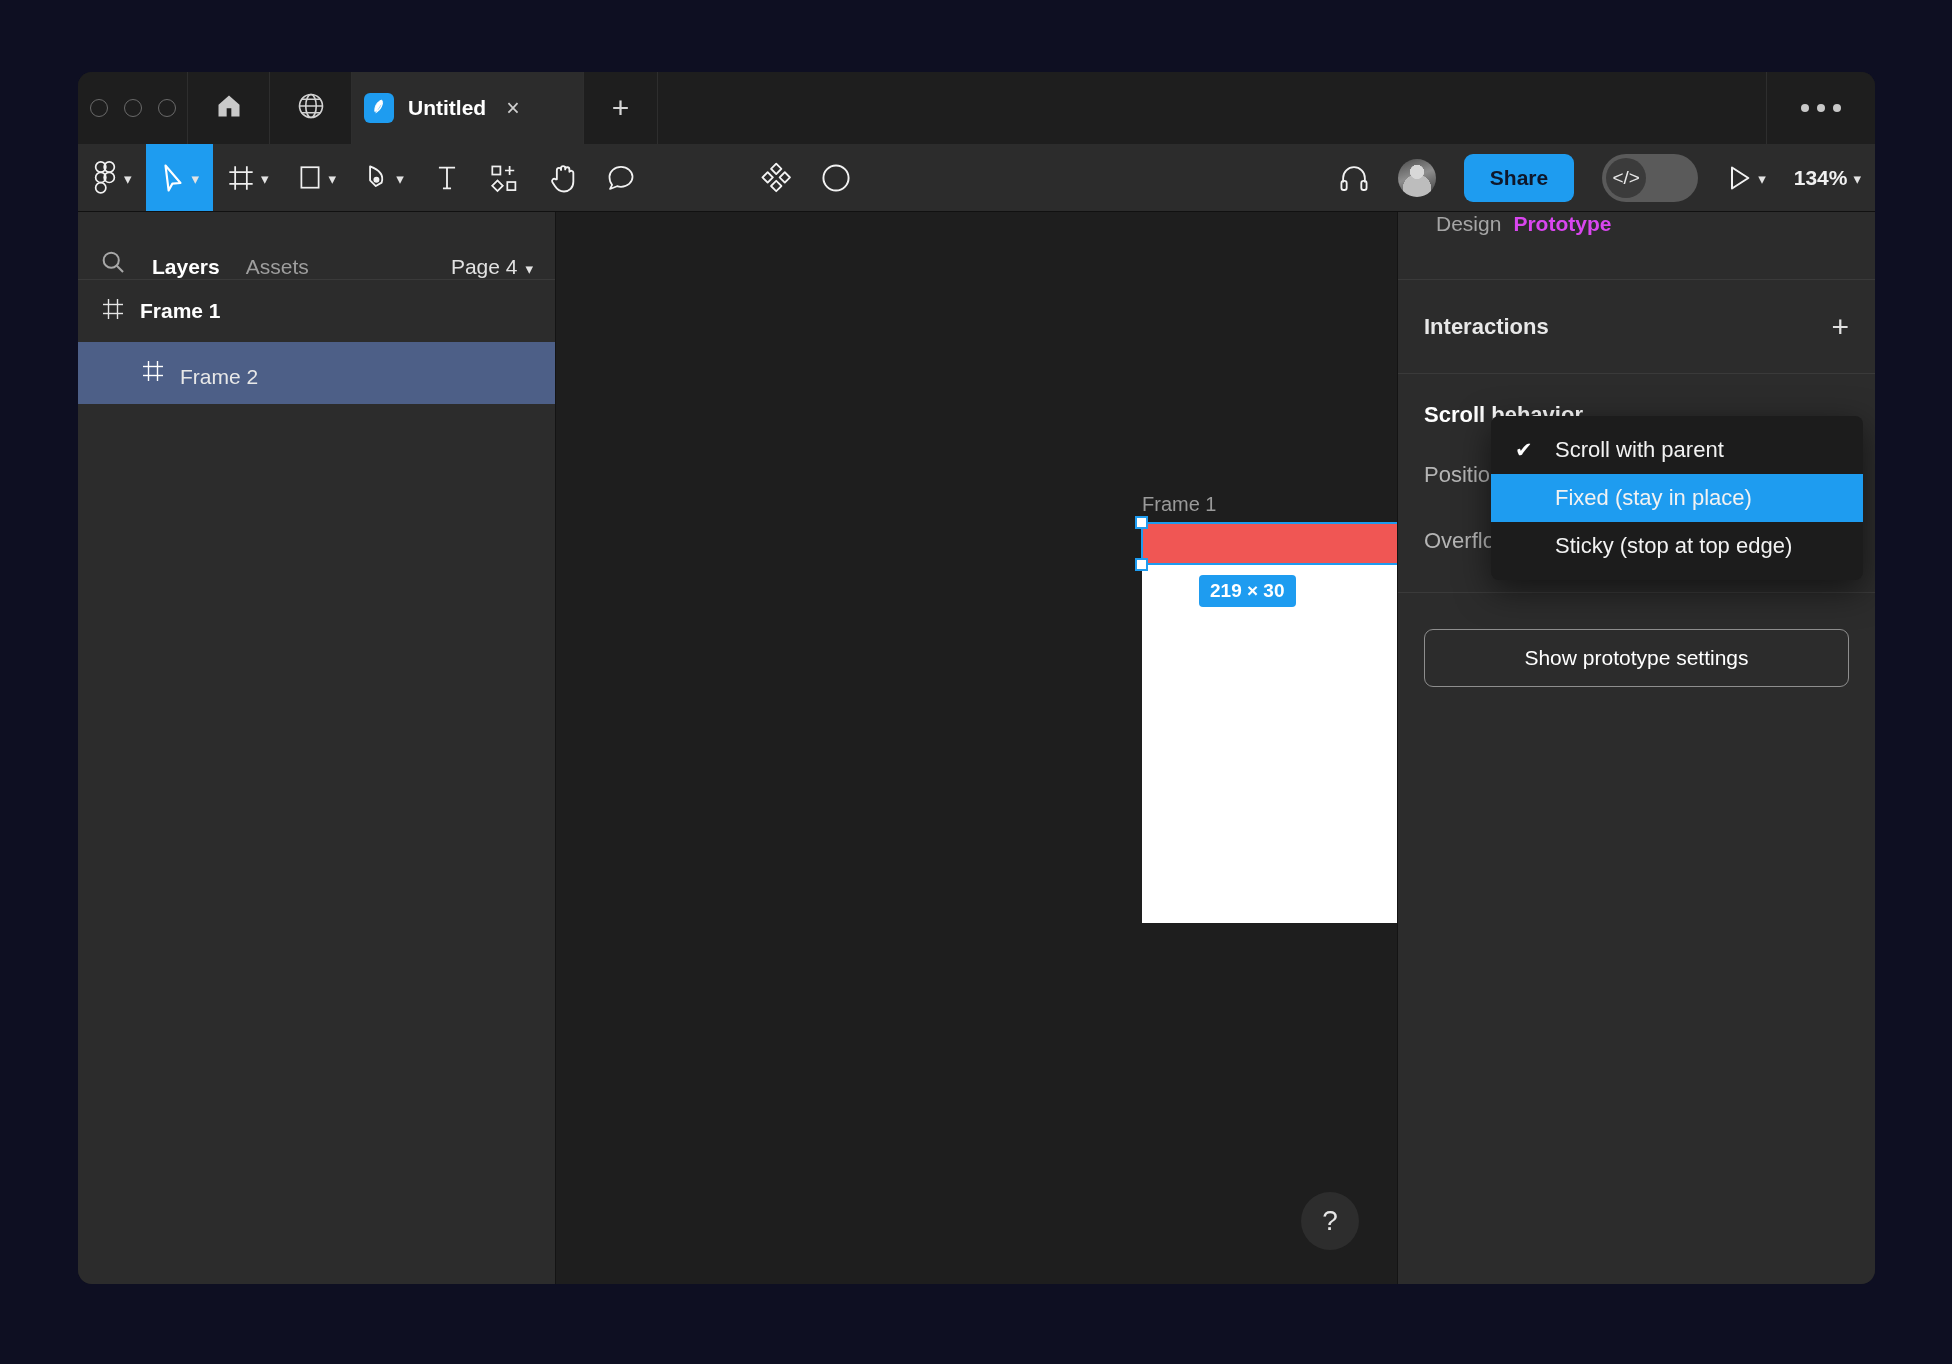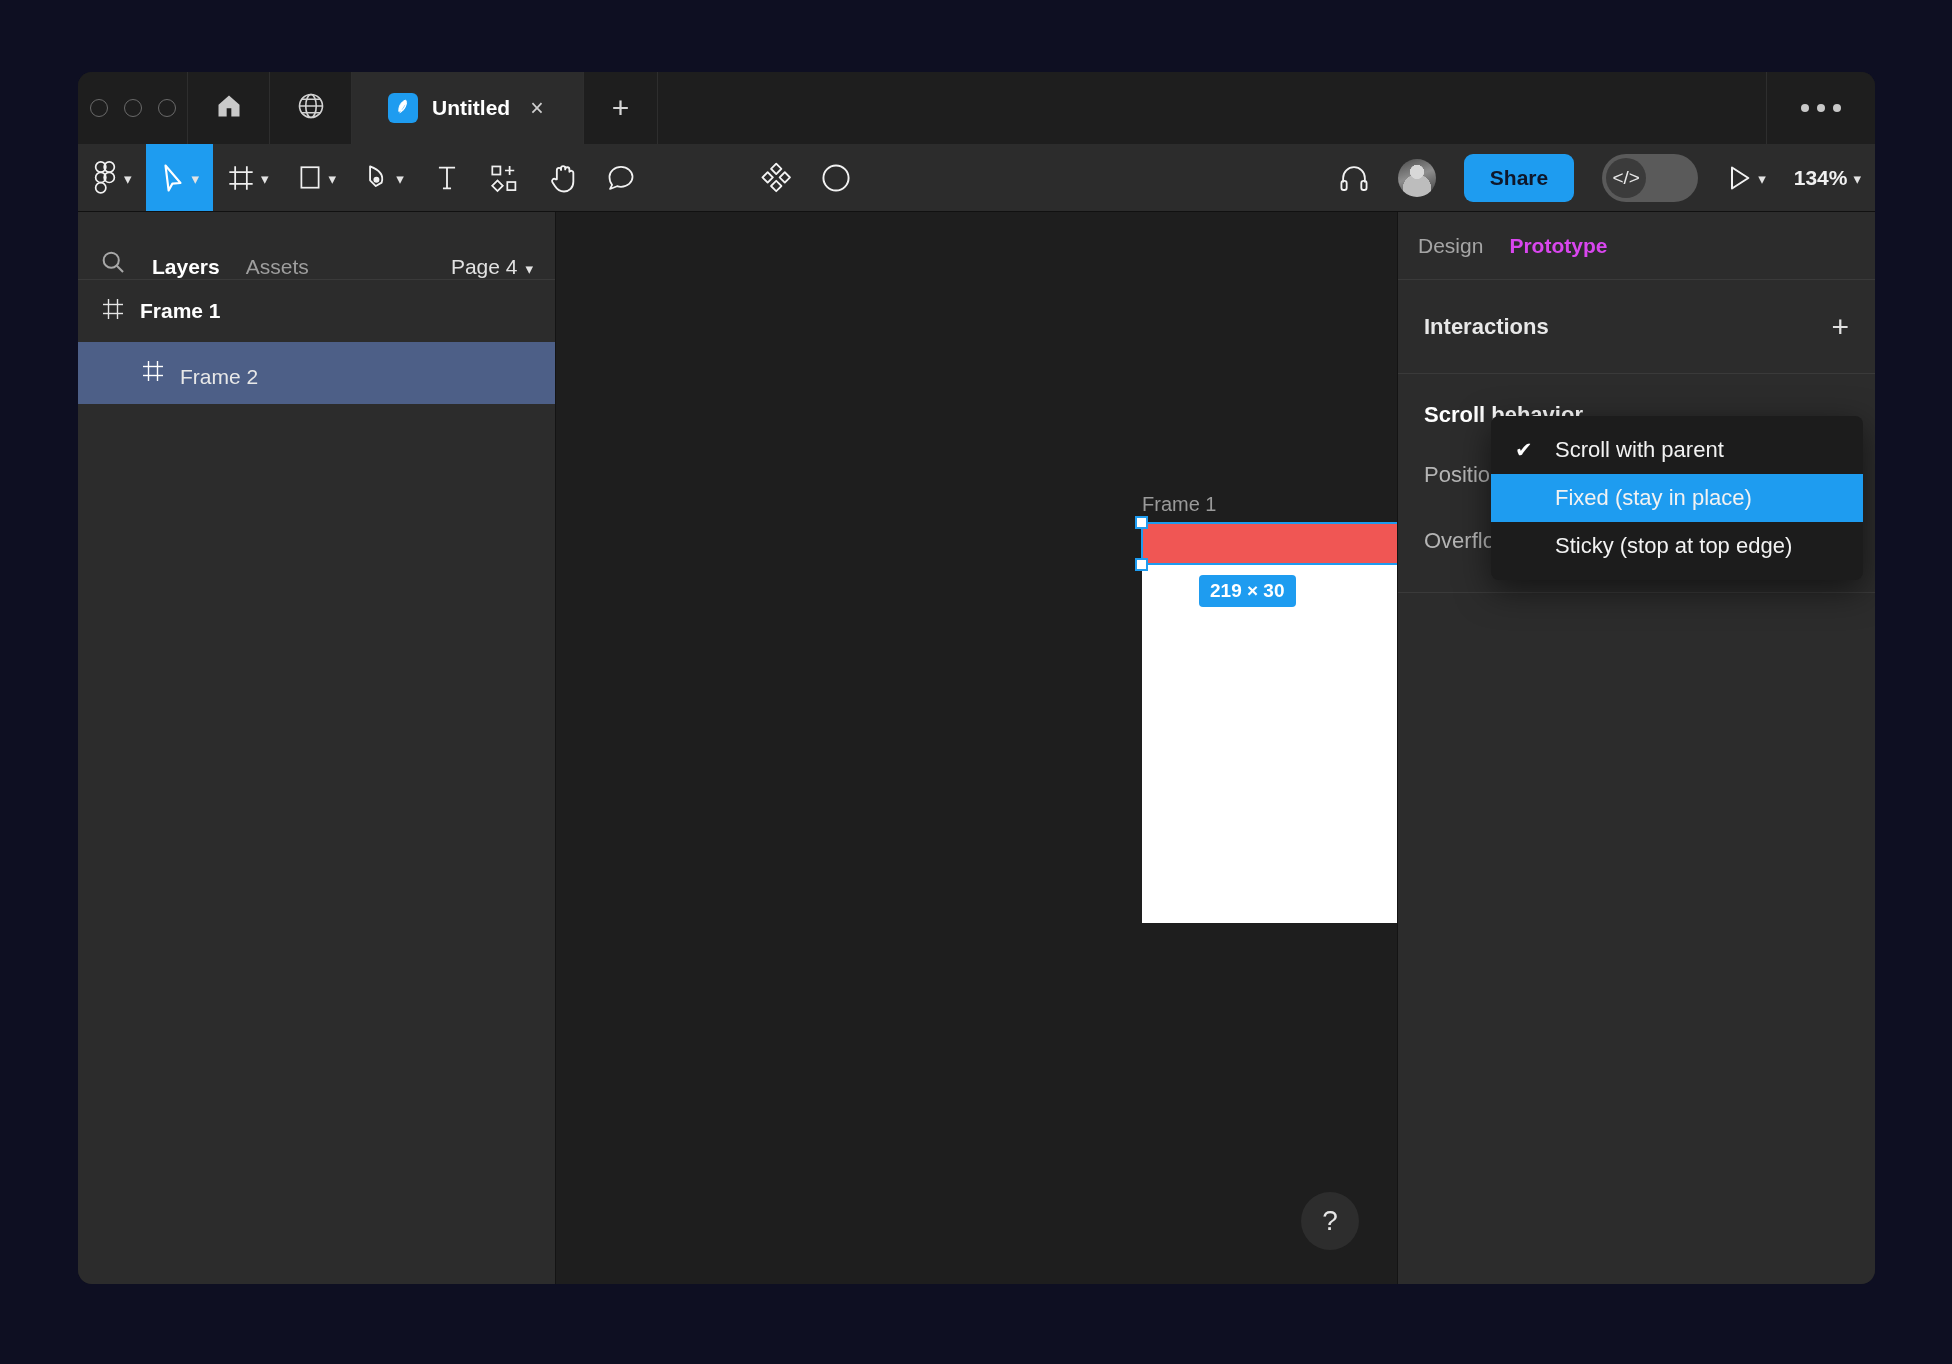--- a/index.html
+++ b/index.html
@@ -33,21 +33,21 @@
     border-right: 1px solid #2e2e2e;
   }
   .traffic { width: 110px; gap: 16px; }
   .dot {
     width: 18px; height: 18px; border-radius: 50%;
     border: 1.6px solid #6a6a6a; background: transparent;
   }
   .tb-icon-cell { width: 82px; }
   .tb-tab {
     display: flex; align-items: center; gap: 14px;
-    padding: 0 22px 0 36px;
+    padding: 0 22px 0 12px;
     background: #2c2c2c;
     border-right: 1px solid #2e2e2e;
     min-width: 232px;
   }
   .tab-favicon {
     width: 30px; height: 30px; border-radius: 6px;
     background: #1e9cf0;
     display: flex; align-items: center; justify-content: center;
     flex: 0 0 auto;
   }
@@ -176,22 +176,22 @@
   
   .right-panel {
     width: 478px; flex: 0 0 478px;
     background: #2c2c2c;
     border-left: 1px solid #141414;
     display: flex; flex-direction: column;
     position: relative;
   }
   .rp-header {
     height: 68px; flex: 0 0 68px;
-    display: flex; align-items: center; gap: 26px;
-    padding: 0 20px;
+    display: flex; gap: 12px;
+    padding: 0 38px;
     border-bottom: 1px solid #3a3a3a;
   }
   .rp-tab { font-size: 21px; color: #a5a5a5; }
   .rp-tab.active { color: #d946ef; font-weight: 700; }
   .rp-section {
     height: 94px; flex: 0 0 94px;
     display: flex; align-items: center;
     padding: 0 26px;
     border-bottom: 1px solid #3a3a3a;
   }
@@ -479,20 +479,21 @@
         <span class="rp-section-title">Interactions</span>
         <span class="rp-plus">+</span>
       </div>
 
       <div class="scroll-block">
         <div class="scroll-title">Scroll behavior</div>
         <div class="prop-row">Position</div>
         <div class="prop-row">Overflow</div>
       </div>
 
+      <button class="proto-settings-btn">Show prototype settings</button>
 
       <div class="dropdown">
         <div class="dd-item">
           <span class="dd-check">✔</span>
           <span>Scroll with parent</span>
         </div>
         <div class="dd-item highlight">
           <span class="dd-check"></span>
           <span>Fixed (stay in place)</span>
         </div>

